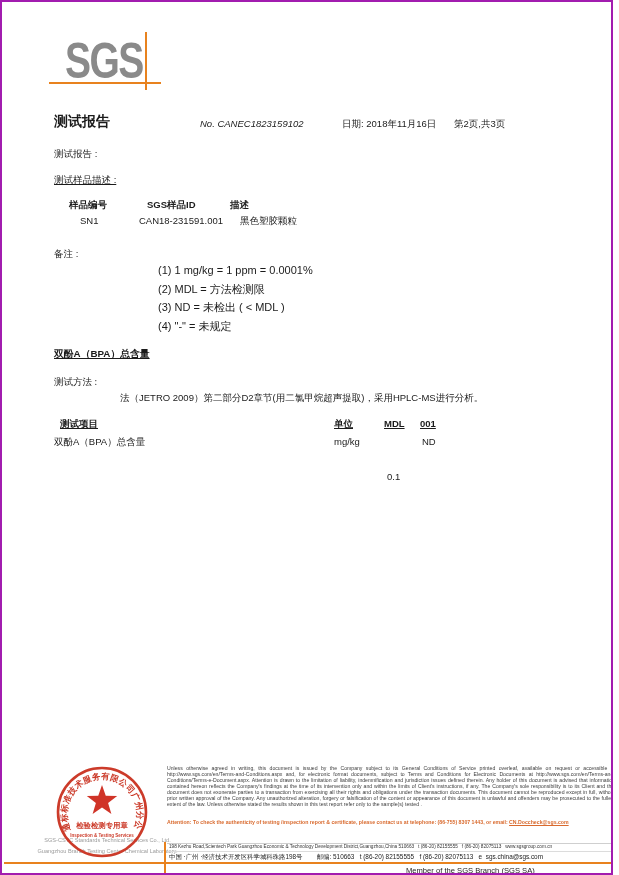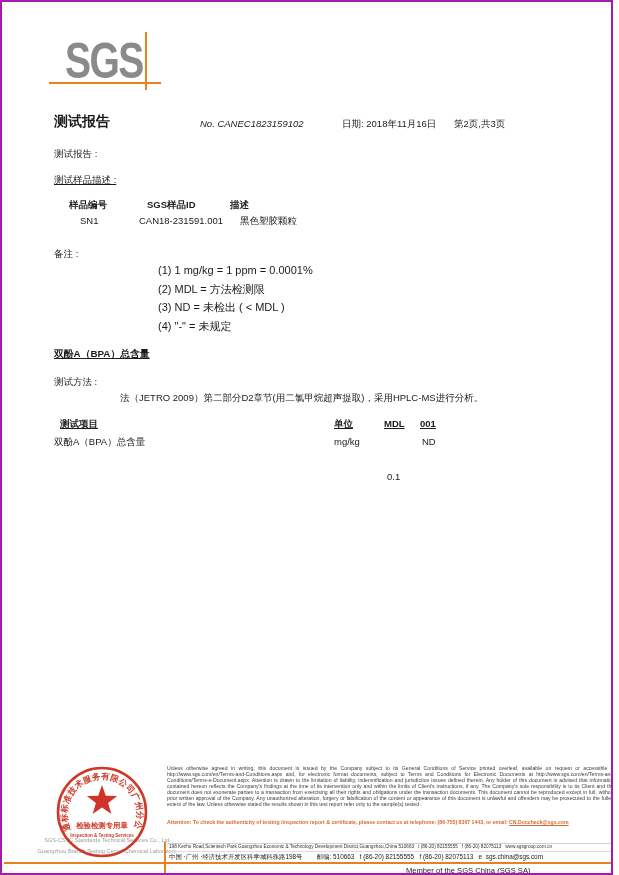--- a/index.html
+++ b/index.html
@@ -131,15 +131,15 @@
   </div>
 
   <div class="abs rule-gray1"></div>
   <div class="abs addr-en">198 Kezhu Road,Scientech Park Guangzhou Economic &amp; Technology Development District,Guangzhou,China 510663   t (86-20) 82155555   f (86-20) 82075113   www.sgsgroup.com.cn</div>
   <div class="abs rule-gray2"></div>
   <div class="abs addr-cn">中国 ·广州 ·经济技术开发区科学城科珠路198号        邮编: 510663   t (86-20) 82155555   f (86-20) 82075113   e  sgs.china@sgs.com</div>
 
   <div class="abs rule-orange-v"></div>
   <div class="abs rule-orange-h"></div>
 
-  <div class="abs member">Member of the SGS China (SGS SA)</div>
+  <div class="abs member">Member of the SGS Branch (SGS SA)</div>
 
 </div>
 
 </body></html>

